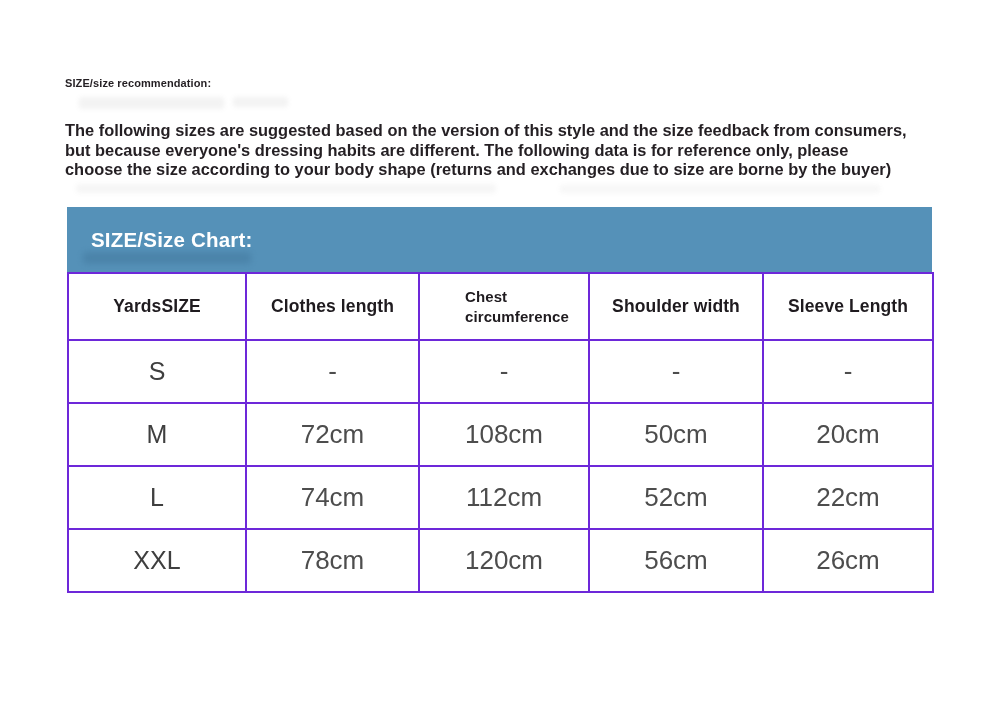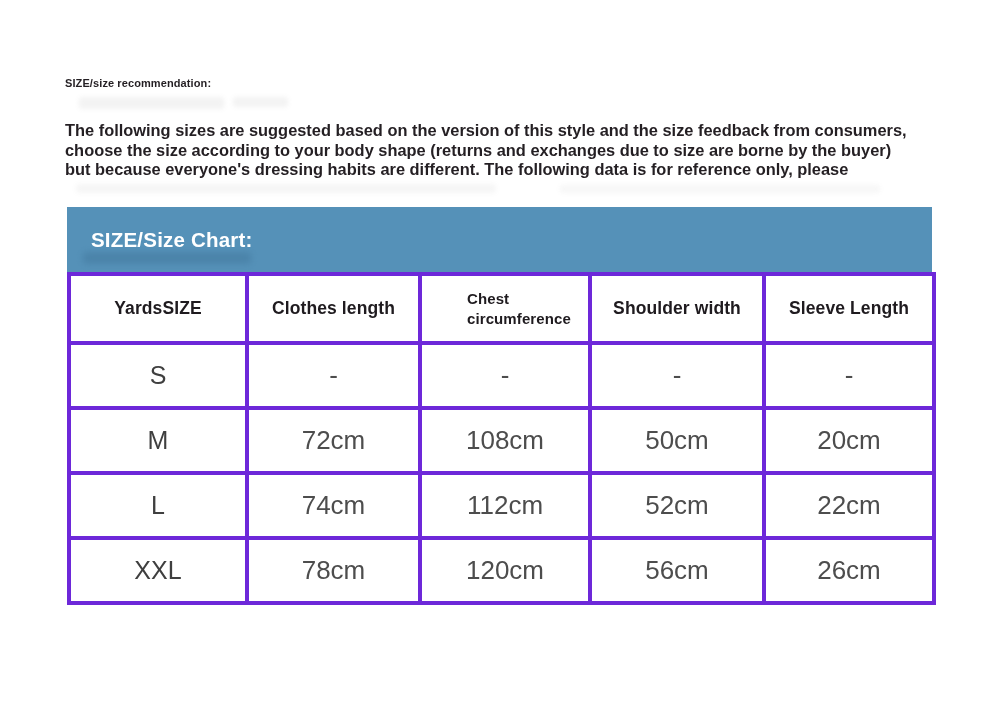--- a/index.html
+++ b/index.html
@@ -29,21 +29,21 @@
   }
   .title-bar .title-text {
     color: #ffffff; font-size: 20.5px; font-weight: bold; letter-spacing: 0.2px;
     position: relative; z-index: 2;
   }
   table.size-table {
     border-collapse: collapse; table-layout: fixed;
     width: 865px; background: #ffffff;
   }
   .size-table th, .size-table td {
-    border: 4px solid #6d28d9;
+    border: 2px solid #6d28d9;
     text-align: center; vertical-align: middle;
     padding: 0; overflow: hidden;
   }
   .size-table th {
     height: 65px;
     font-size: 17.5px; font-weight: bold; color: #1f1b1f;
     letter-spacing: 0.1px;
   }
   .size-table th.small-head { font-size: 15px; text-align: left; padding-left: 45px; line-height: 20px; }
   .size-table th.small-head span { display: inline-block; text-align: left; }
@@ -65,22 +65,22 @@
 </style>
 </head>
 <body>
 
 <div class="page">
 
   <div class="heading">SIZE/size recommendation:</div>
 
   <div class="para">
     <div>The following sizes are suggested based on the version of this style and the size feedback from consumers,</div>
+    <div>but because everyone's dressing habits are different. The following data is for reference only, please</div>
     <div>choose the size according to your body shape (returns and exchanges due to size are borne by the buyer)</div>
-    <div>but because everyone's dressing habits are different. The following data is for reference only, please</div>
   </div>
 
   <div class="smudge" style="left:79px; top:97px; width:145px; height:12px;"></div>
   <div class="smudge" style="left:233px; top:97px; width:55px; height:10px;"></div>
   <div class="smudge" style="left:76px; top:184px; width:420px; height:9px; opacity:0.08;"></div>
   <div class="smudge" style="left:560px; top:185px; width:320px; height:8px; opacity:0.07;"></div>
   <div class="smudge" style="left:100px; top:316px; width:95px; height:11px;"></div>
   <div class="smudge" style="left:317px; top:319px; width:72px; height:10px;"></div>
   <div class="smudge" style="left:627px; top:326px; width:78px; height:10px;"></div>
   <div class="smudge" style="left:840px; top:326px; width:62px; height:10px;"></div>

